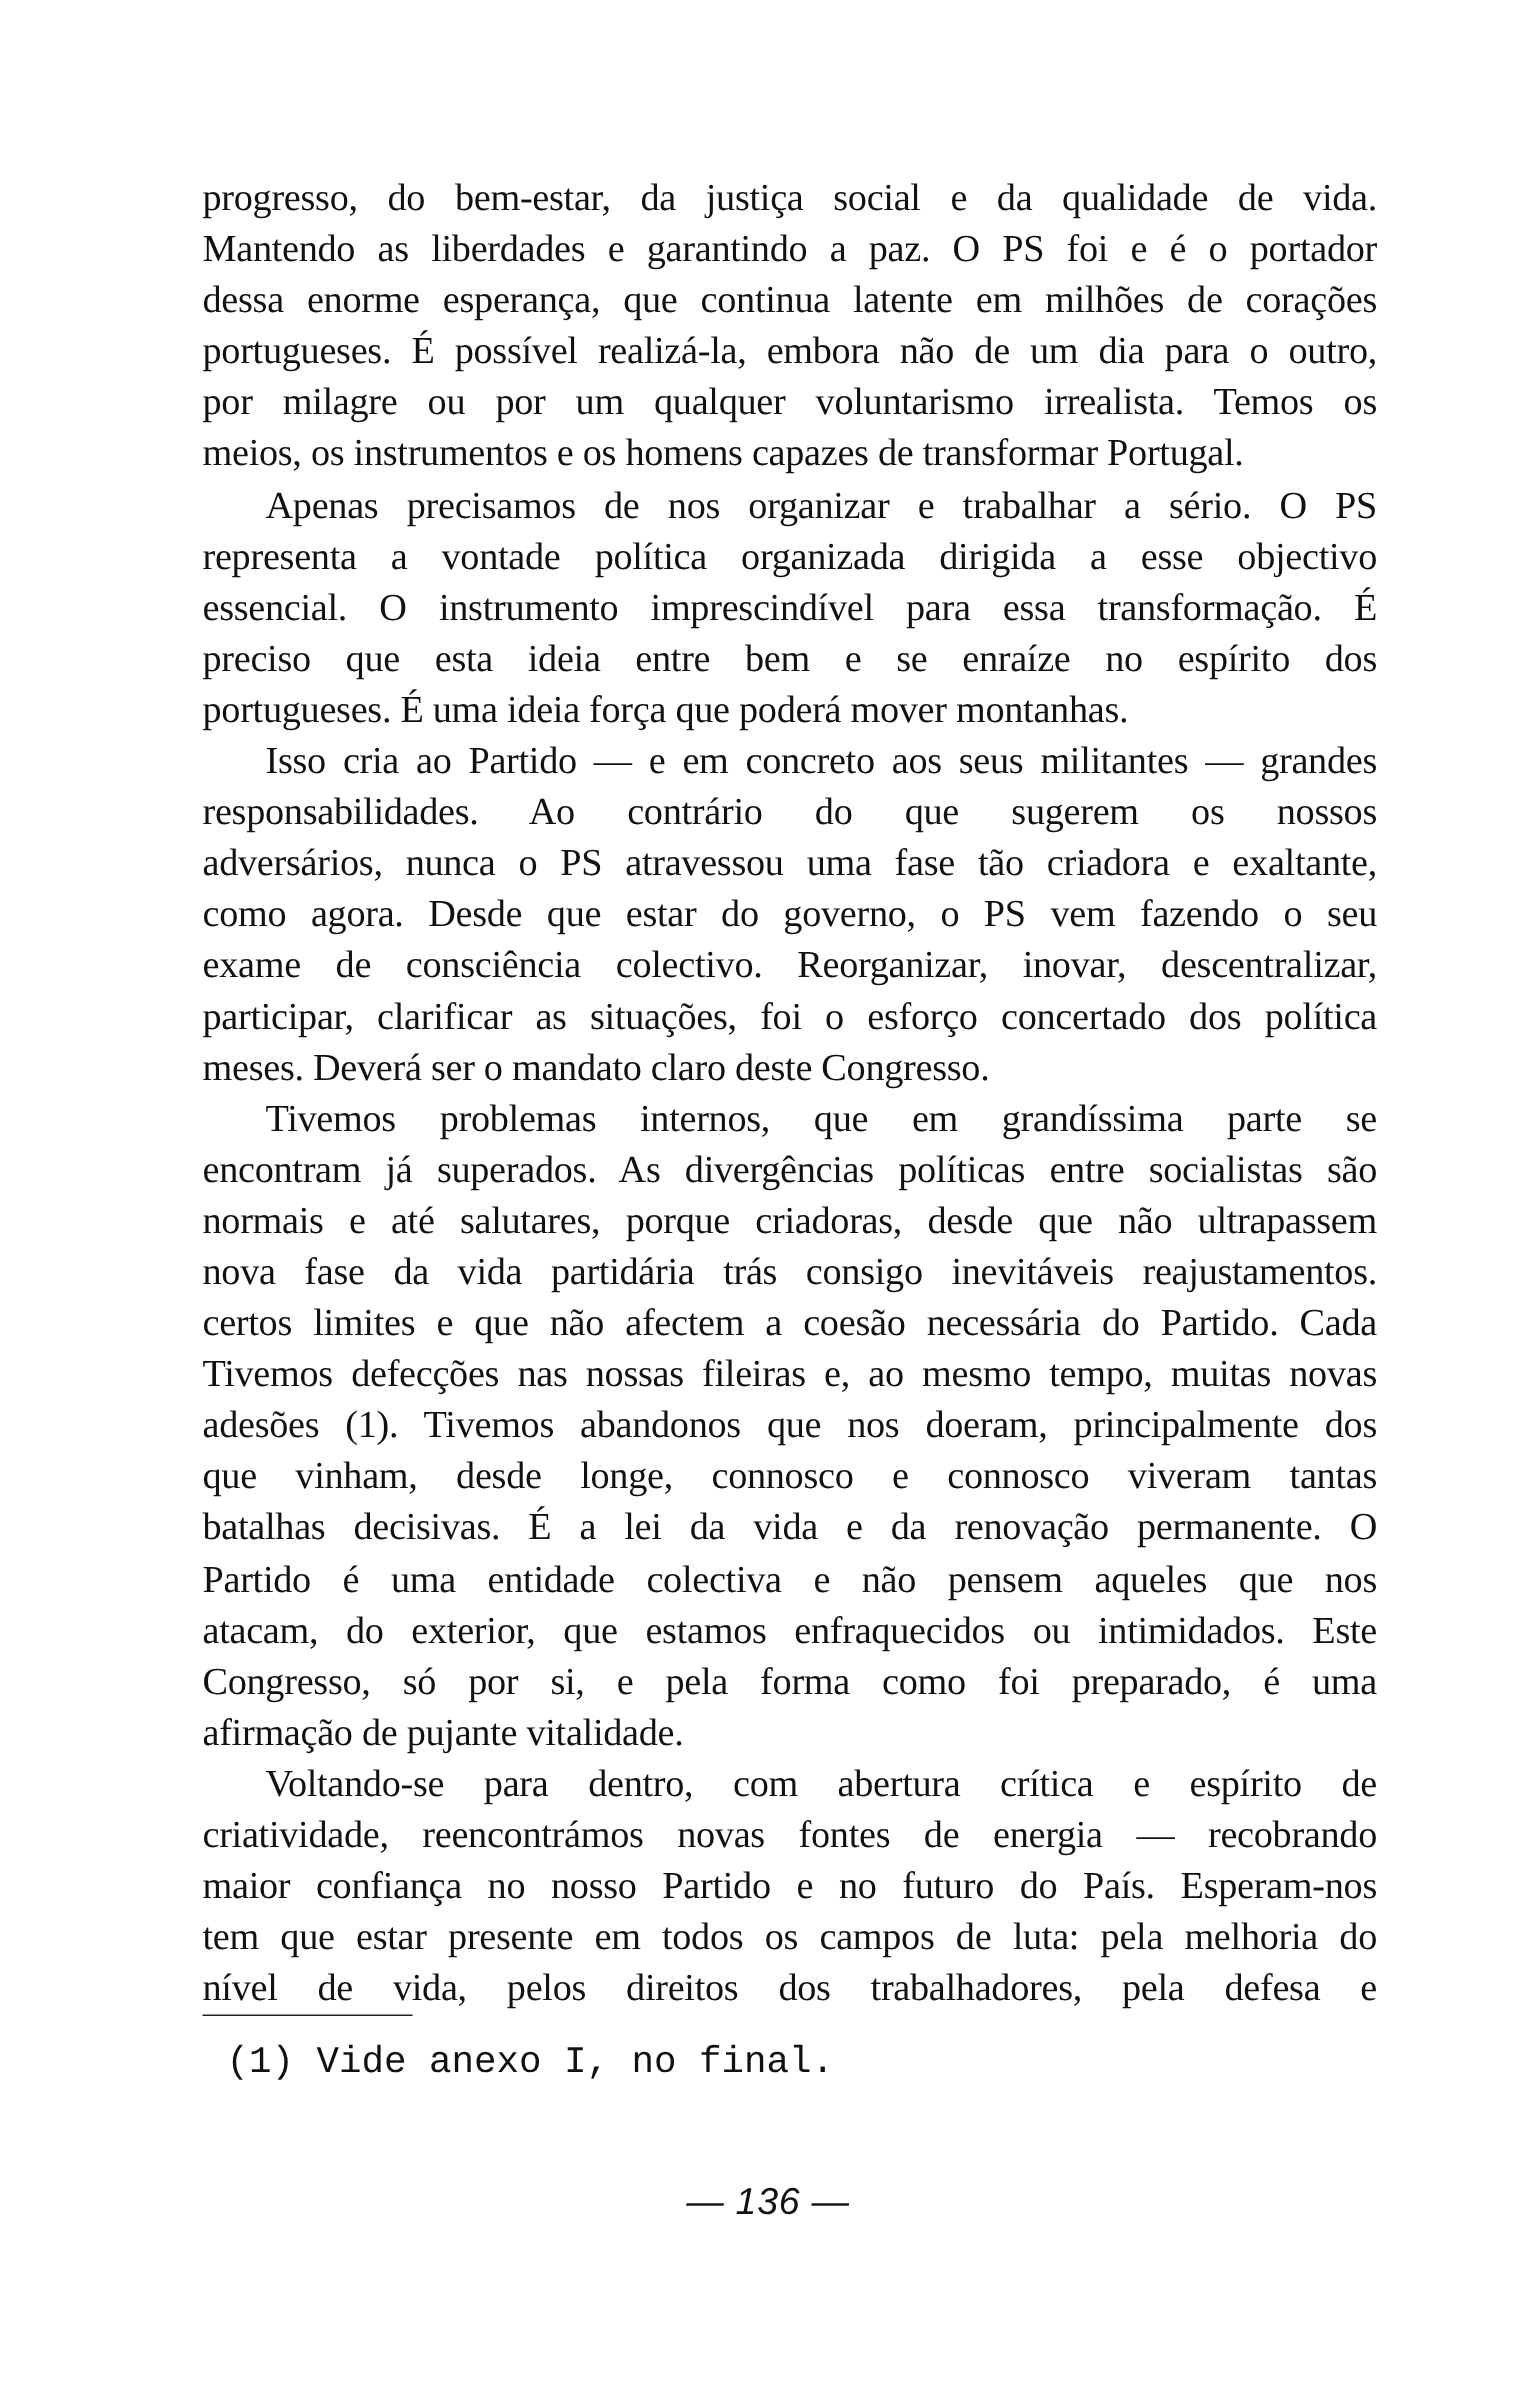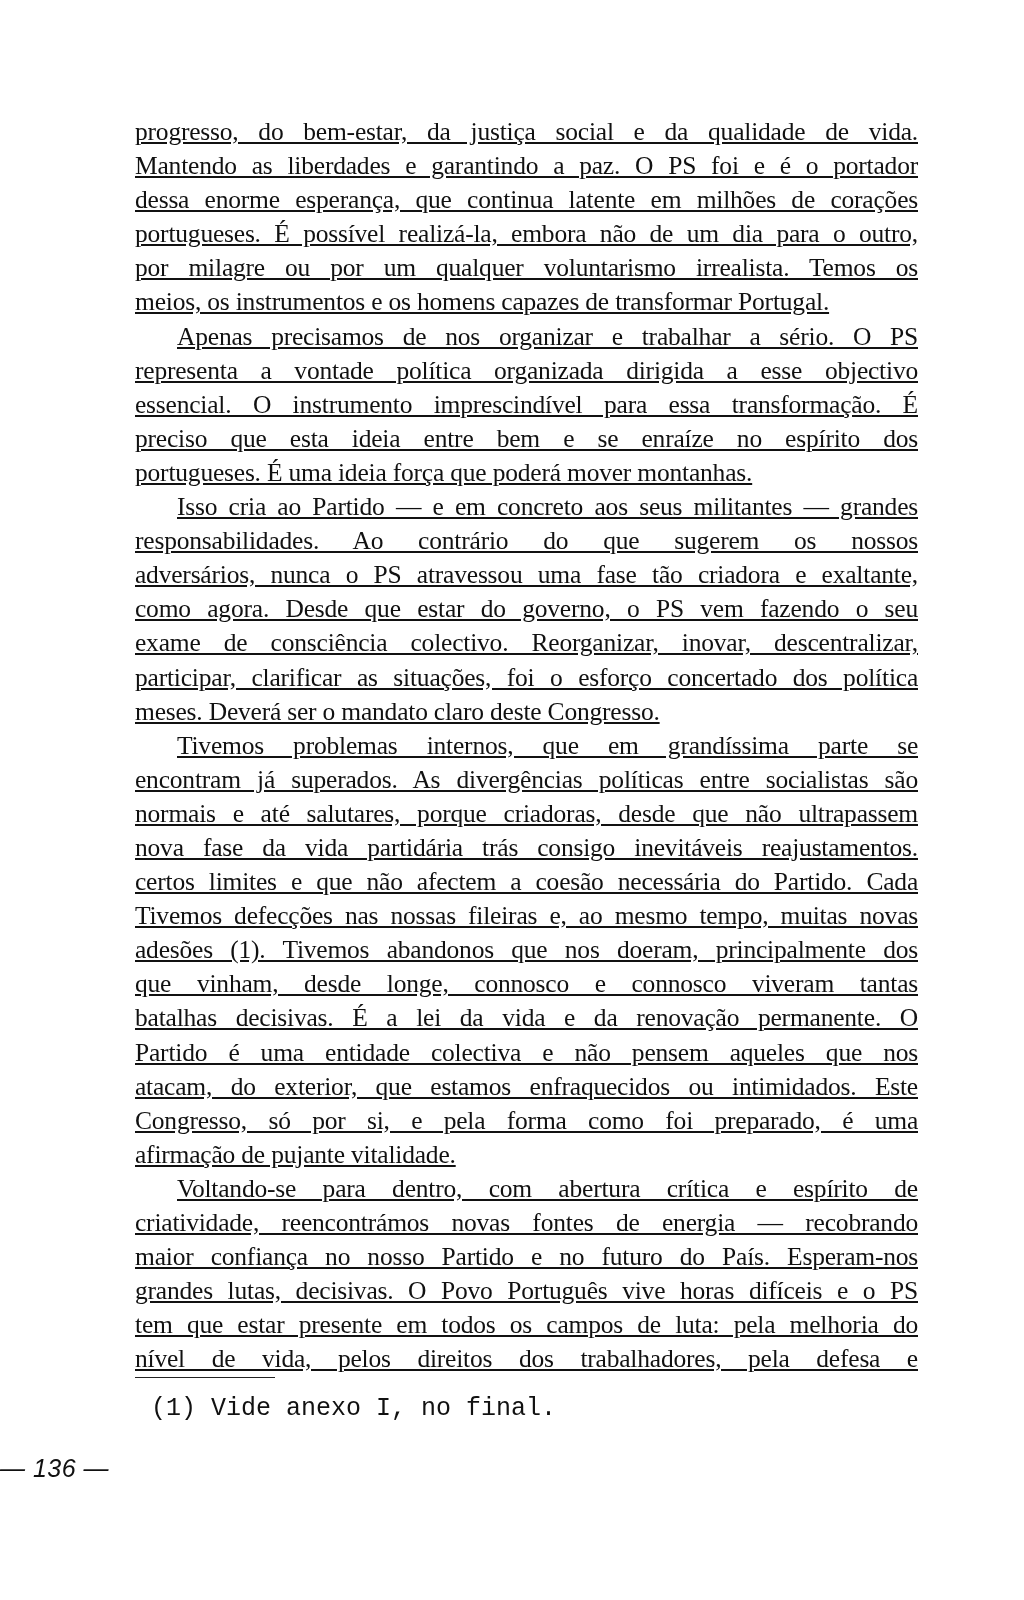--- a/index.html
+++ b/index.html
@@ -27,21 +27,20 @@
       line-height: 34.1px;
       text-align: justify;
       letter-spacing: -0.2px;
     }
     .para .line {
       display: block;
       text-align: justify;
       text-align-last: justify;
       white-space: nowrap;
       overflow: visible;
-      text-decoration: underline;
     }
     .para .line.last {
       text-align-last: left;
     }
     .para .line.indent {
       padding-left: 42px;
     }
     .footnote-rule {
       width: 140px;
       height: 0;
@@ -52,20 +51,21 @@
       margin: 16px;
       font-size: 25px;
       line-height: 30px;
       font-family: Liberation Mono, monospace;
     }
     .page-number {
       position: absolute;
       left: 0;
       width: 1024px;
       top: 1454px;
+      text-align: center;
       font-family: "Liberation Sans", "DejaVu Sans", sans-serif;
       font-style: italic;
       font-size: 25px;
       letter-spacing: 0.5px;
     }
   </style>
 </head>
 <body>
 
 <div class="page">
@@ -110,21 +110,20 @@
     <span class="line">Partido é uma entidade colectiva e não pensem aqueles que nos</span>
     <span class="line">atacam, do exterior, que estamos enfraquecidos ou intimidados. Este</span>
     <span class="line">Congresso, só por si, e pela forma como foi preparado, é uma</span>
     <span class="line last">afirmação de pujante vitalidade.</span>
   </div>
 
   <div class="para">
     <span class="line indent">Voltando-se para dentro, com abertura crítica e espírito de</span>
     <span class="line">criatividade, reencontrámos novas fontes de energia — recobrando</span>
     <span class="line">maior confiança no nosso Partido e no futuro do País. Esperam-nos</span>
-    <span class="line">grandes lutas, decisivas. O Povo Português vive horas difíceis e o PS</span>
     <span class="line">tem que estar presente em todos os campos de luta: pela melhoria do</span>
     <span class="line">nível de vida, pelos direitos dos trabalhadores, pela defesa e</span>
   </div>
 
   <div class="footnote-rule"></div>
   <p class="footnote">(1) Vide anexo I, no final.</p>
 </div>
 
 <div class="page-number">— 136 —</div>
 

